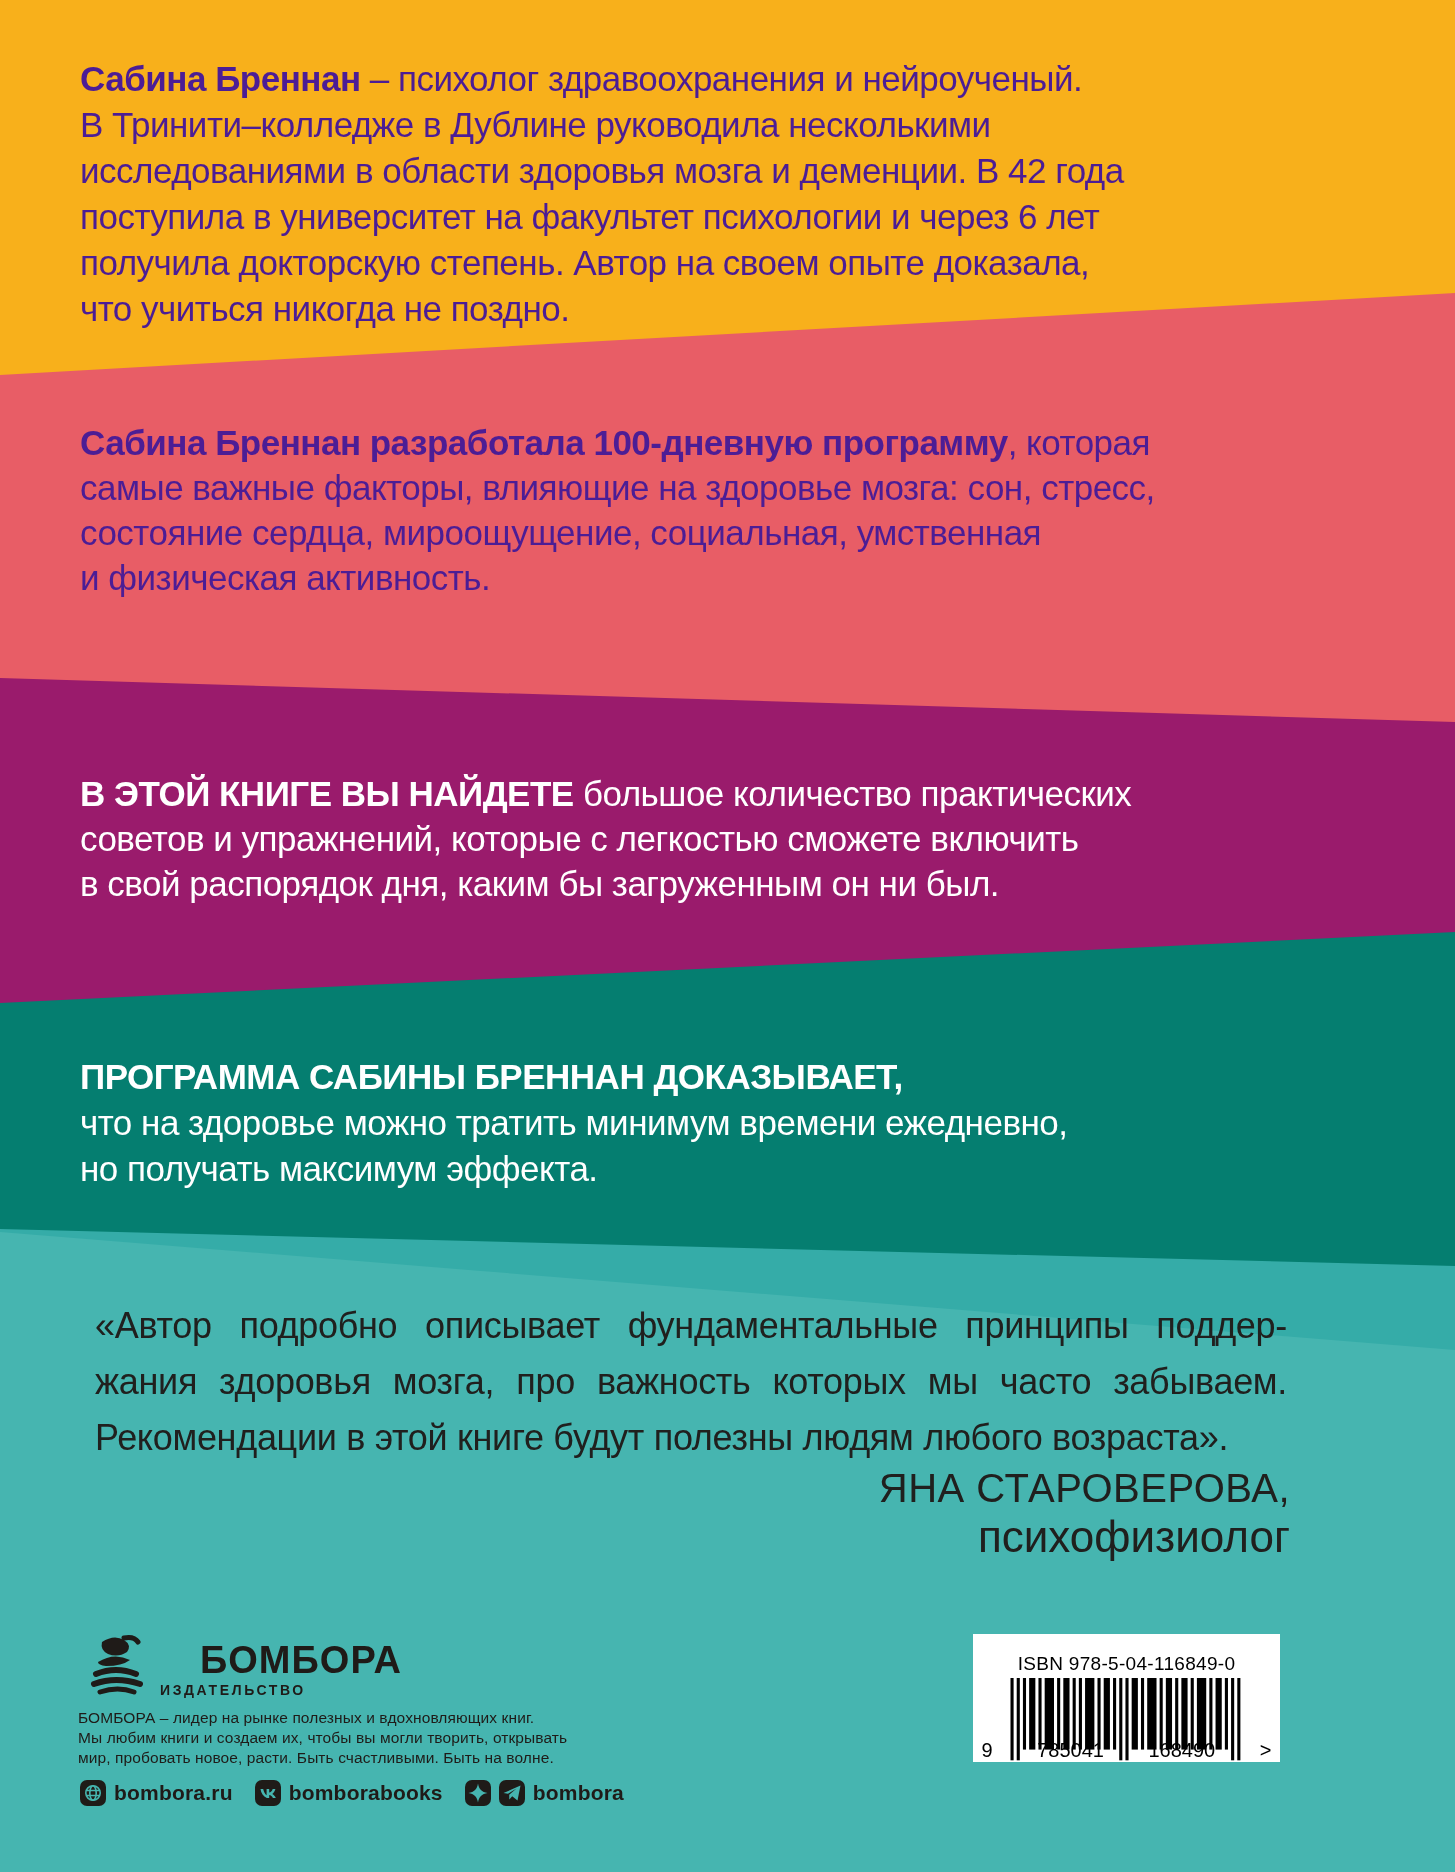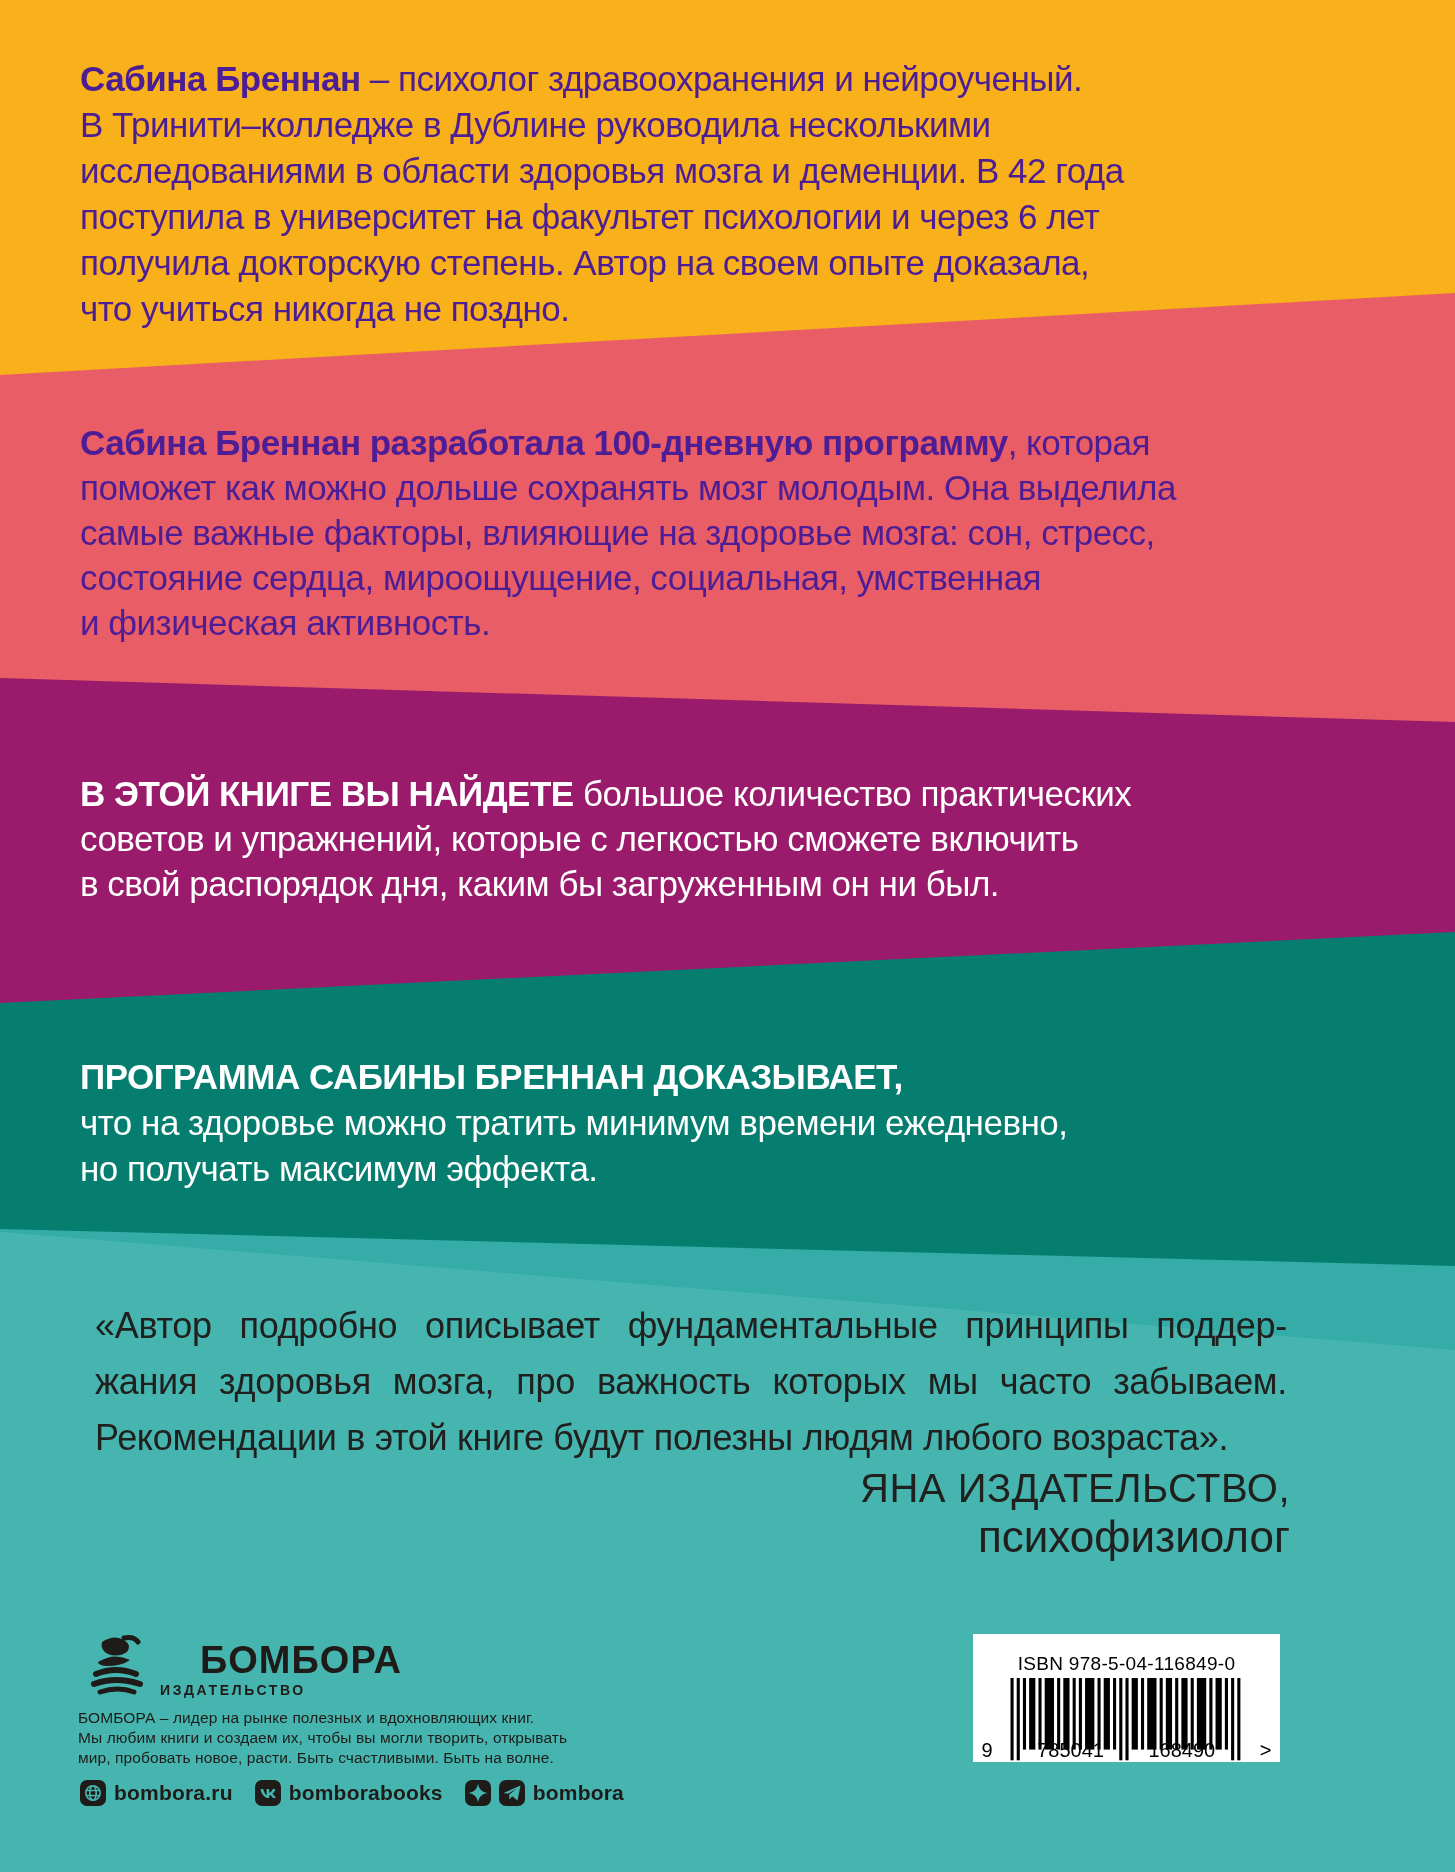--- a/index.html
+++ b/index.html
@@ -63,21 +63,20 @@
     <div><span class="lead">Сабина Бреннан</span><span> – психолог здравоохранения и нейроученый.</span></div>
     <div>В Тринити–колледже в Дублине руководила несколькими</div>
     <div>исследованиями в области здоровья мозга и деменции. В 42 года</div>
     <div>поступила в университет на факультет психологии и через 6 лет</div>
     <div>получила докторскую степень. Автор на своем опыте доказала,</div>
     <div>что учиться никогда не поздно.</div>
   </div>
 
   <div class="textblock program-text">
     <div><span class="lead">Сабина Бреннан разработала 100-дневную программу</span><span>, которая</span></div>
-    <div>поможет как можно дольше сохранять мозг молодым. Она выделила</div>
     <div>самые важные факторы, влияющие на здоровье мозга: сон, стресс,</div>
     <div>состояние сердца, мироощущение, социальная, умственная</div>
     <div>и физическая активность.</div>
   </div>
 
   <div class="textblock book-text">
     <div><span class="lead">В ЭТОЙ КНИГЕ ВЫ НАЙДЕТЕ</span><span>  большое количество практических</span></div>
     <div>советов и упражнений, которые с легкостью сможете включить</div>
     <div>в свой распорядок дня, каким бы загруженным он ни был.</div>
   </div>
@@ -87,21 +86,21 @@
     <div>что на здоровье можно тратить минимум времени ежедневно,</div>
     <div>но получать  максимум эффекта.</div>
   </div>
 
   <div class="review-block">
     <div class="review-line">«Автор подробно описывает фундаментальные принципы поддер-</div>
     <div class="review-line">жания здоровья мозга, про важность которых мы часто забываем.</div>
     <div class="review-line last">Рекомендации в этой книге будут полезны людям любого возраста».</div>
   </div>
   <div class="review-attrib">
-    <div class="attrib-name">ЯНА ИЗДАТЕЛЬСТВО,</div>
+    <div class="attrib-name">ЯНА СТАРОВЕРОВА,</div>
     <div class="attrib-role">психофизиолог</div>
   </div>
 
   <div class="logo">
     <svg class="logo-icon" viewBox="0 0 62 64">
       <g fill="none" stroke="#1F1B18" stroke-linecap="round">
         <path d="M14 10 Q26 2 36 8 Q44 13 39 20 Q30 26 20 22 Q12 18 14 10 Z" fill="#1F1B18" stroke="none"></path>
         <path d="M36 6 Q46 4 50 10" stroke-width="5"></path>
         <path d="M10 30 Q26 20 42 28 Q34 34 18 34 Q10 33 10 30 Z" fill="#1F1B18" stroke="none"></path>
         <path d="M8 42 Q28 34 48 42" stroke-width="6"></path>

